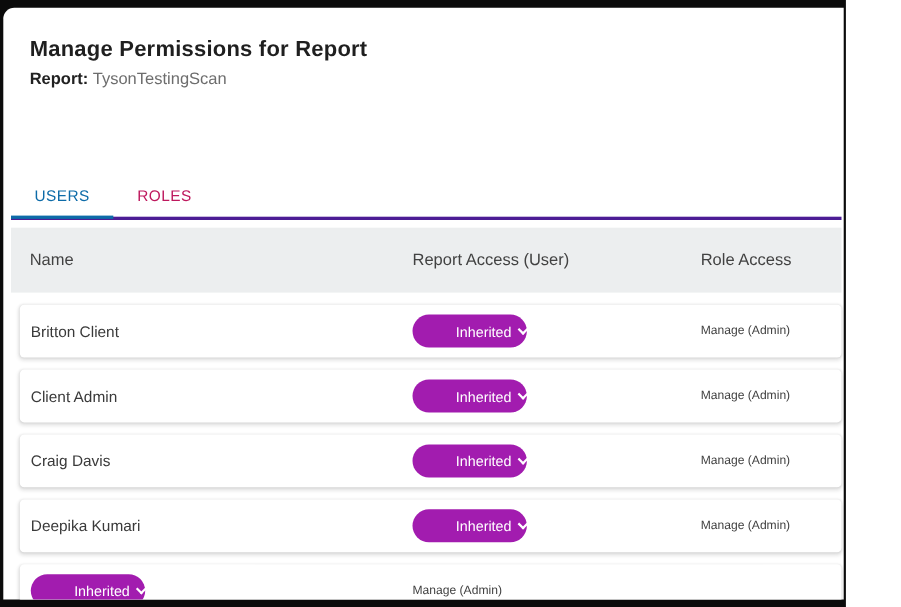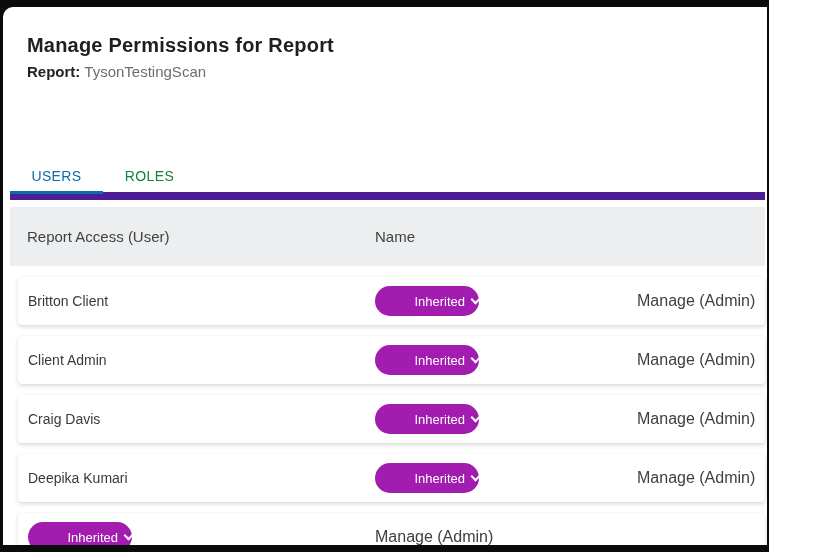--- a/index.html
+++ b/index.html
@@ -48,27 +48,27 @@
     background:var(--accent);
     border-radius:4px;
     margin-left:-2px;
     display:flex; align-items:center; justify-content:center;
   }
   
   .tabbar {
     position:absolute; left:7px; top:152px; right:2px;
     height:41px;
     display:flex;
-    border-bottom:8px solid #4c1d95;
+    border-bottom:3px solid #4c1d95;
   }
   .tab {
     width:93px; height:100%;
     display:flex; align-items:center; justify-content:center;
     font-size:14px; letter-spacing:0.4px;
-    color:#15803d; cursor:pointer;
+    color:#be185d; cursor:pointer;
     position:relative;
   }
   .tab.active { color:var(--accent); font-weight:400; }
   .tab.active::after {
     content:""; position:absolute; left:0; right:0; bottom:-2px;
     height:3px; background:var(--accent);
   }
   
   .thead {
     position:absolute; left:7px; top:200px; right:2px;
@@ -85,21 +85,21 @@
     height:48px; margin-top:11px;
     background:#ffffff;
     border-radius:4px;
     box-shadow:0 2px 4px rgba(0,0,0,0.14), 0 0 2px rgba(0,0,0,0.06);
     display:grid;
     grid-template-columns:347px 262px 1fr;
     align-items:center;
     padding-left:10px;
   }
   .cell-name { font-size:14px; color:#3a3a3a; }
-  .cell-role { font-size:16px; color:#3f3f3f; }
+  .cell-role { font-size:11px; color:#3f3f3f; }
   .pill {
     width:104px; height:30px;
     border:none; border-radius:15px;
     background:#a21caf; color:#ffffff;
     font-size:13px; font-family:Liberation Sans, sans-serif;
     display:flex; align-items:center; justify-content:flex-end;
     gap:7px; cursor:pointer;
   }
   .chev {
     width:7px; height:7px;
@@ -121,22 +121,23 @@
       <span class="lbl">Report:</span><span>TysonTestingScan</span>
     </div>
 
 
     <div class="tabbar">
       <div class="tab active">USERS</div>
       <div class="tab">ROLES</div>
     </div>
 
     <div class="thead">
+      <div>Name</div>
       <div>Report Access (User)</div>
-      <div>Name</div>
+      <div>Role Access</div>
     </div>
 
     <div class="rows">
 
       <div class="row">
         <div class="cell-name">Britton Client</div>
         <div>
           <button class="pill">
             <span>Inherited</span>
             <span class="chev"></span>

